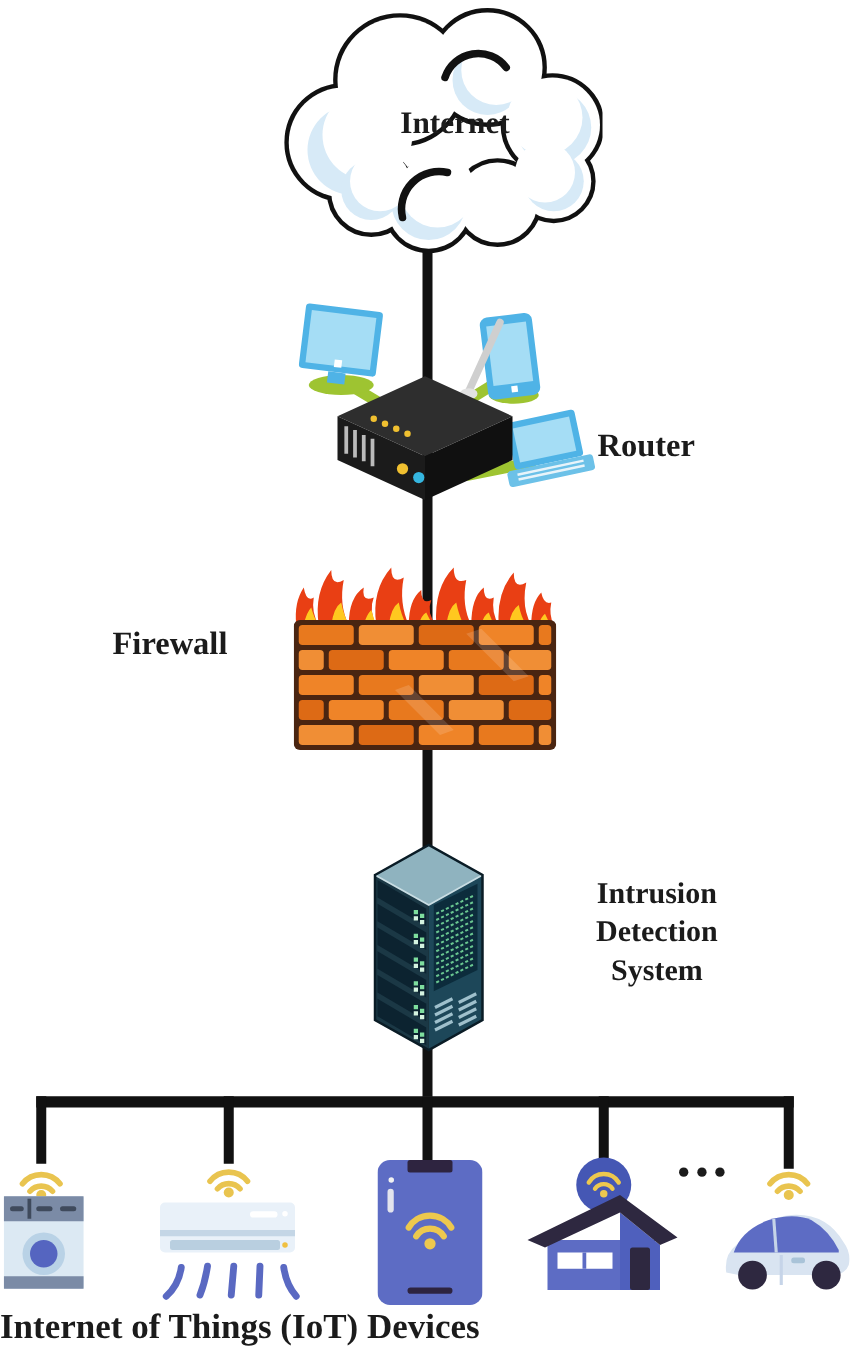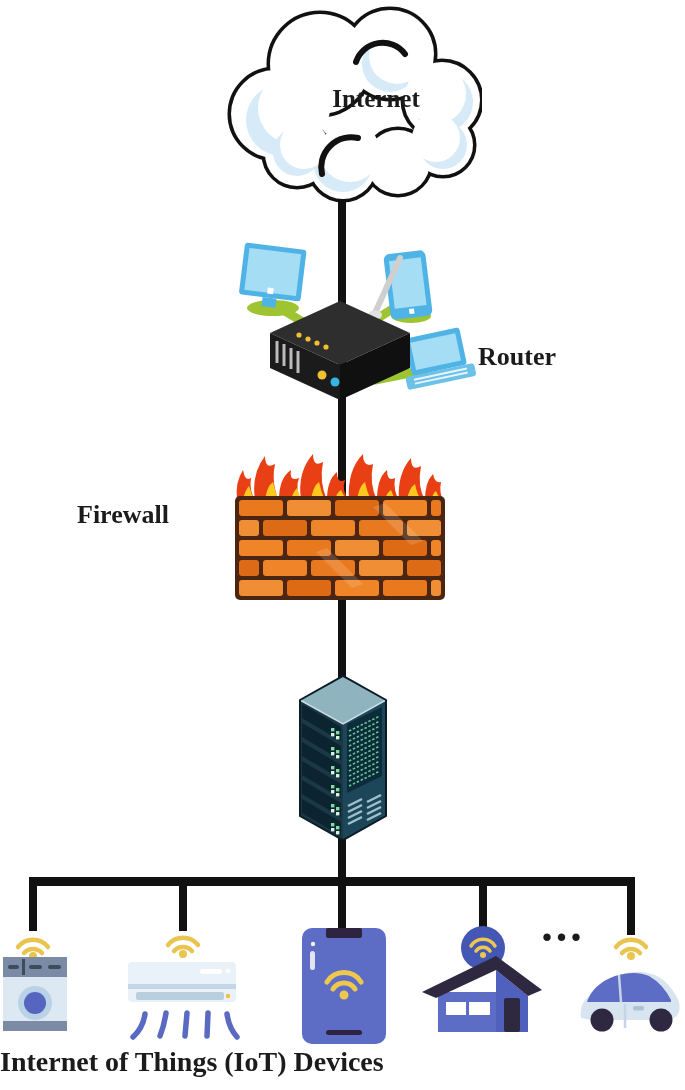--- a/index.html
+++ b/index.html
@@ -1,23 +1,23 @@
 <!DOCTYPE html>
 <html><head>
 <meta charset="utf-8">
 <style>
   html,body{margin:0;padding:0;background:#ffffff;}
   #stage{position:relative;width:685px;height:1090px;background:#ffffff;overflow:hidden;
          font-family:"Liberation Serif",serif;}
   .abs{position:absolute;}
   .line{position:absolute;background:#111111;}
   .label{position:absolute;font-weight:700;color:#1b1b1b;font-family:"Liberation Serif",serif;}
-  .lbl-internet{left:276px;top:85px;width:200px;text-align:center;font-size:25px;}
+  .lbl-internet{left:264px;top:85px;width:200px;text-align:center;font-size:25px;}
   .lbl-router{left:478px;top:306px;font-size:26px;margin-top:36px;}
-  .lbl-firewall{left:77px;top:500px;font-size:26px;}
+  .lbl-firewall{left:90px;top:500px;font-size:26px;}
   .lbl-ids{left:443px;top:700px;width:165px;text-align:center;font-size:24px;line-height:31px;white-space:pre-line;}
   .lbl-iot{left:0px;top:1046px;width:685px;text-align:left;font-size:28px;}
   .dots{left:531px;top:901px;width:64px;text-align:center;font-size:46px;letter-spacing:3px;line-height:50px;}
   svg{display:block;}
 </style>
 </head>
 <body>
 
 <div id="stage">
 
@@ -251,20 +251,23 @@
       <line x1="60" y1="160" x2="74" y2="153"></line>
         <line x1="60" y1="166" x2="74" y2="159"></line>
       <line x1="79" y1="144" x2="93" y2="137"></line>
         <line x1="79" y1="150" x2="93" y2="143"></line>
       <line x1="79" y1="156" x2="93" y2="149"></line>
         <line x1="79" y1="162" x2="93" y2="155"></line>
     </g>
     <polyline points="12,42 55,66 98,42" fill="none" stroke="#c9dde3" stroke-width="1.5"></polyline>
     <polygon points="12,42 55,18 98,42 98,158 55,182 12,158" fill="none" stroke="#0a1c26" stroke-width="2"></polygon>
   </svg>
+  <div class="label lbl-ids">Intrusion
+Detection
+System</div>
 
   <svg class="abs" style="left:11px;top:925px;" width="44" height="36" viewBox="0 0 44 36">
     <g stroke="#e9c44f" stroke-width="4.5" fill="none" stroke-linecap="round">
       <path d="M7,22 A19,19 0 0 1 37,22"></path>
         <path d="M13,28 A12,12 0 0 1 31,28"></path>
     </g>
       <circle cx="22" cy="31" r="4" fill="#e9c44f"></circle>
   </svg>
   <svg class="abs" style="left:161px;top:923px;" width="44" height="36" viewBox="0 0 44 36">
     <g stroke="#e9c44f" stroke-width="4.5" fill="none" stroke-linecap="round">

